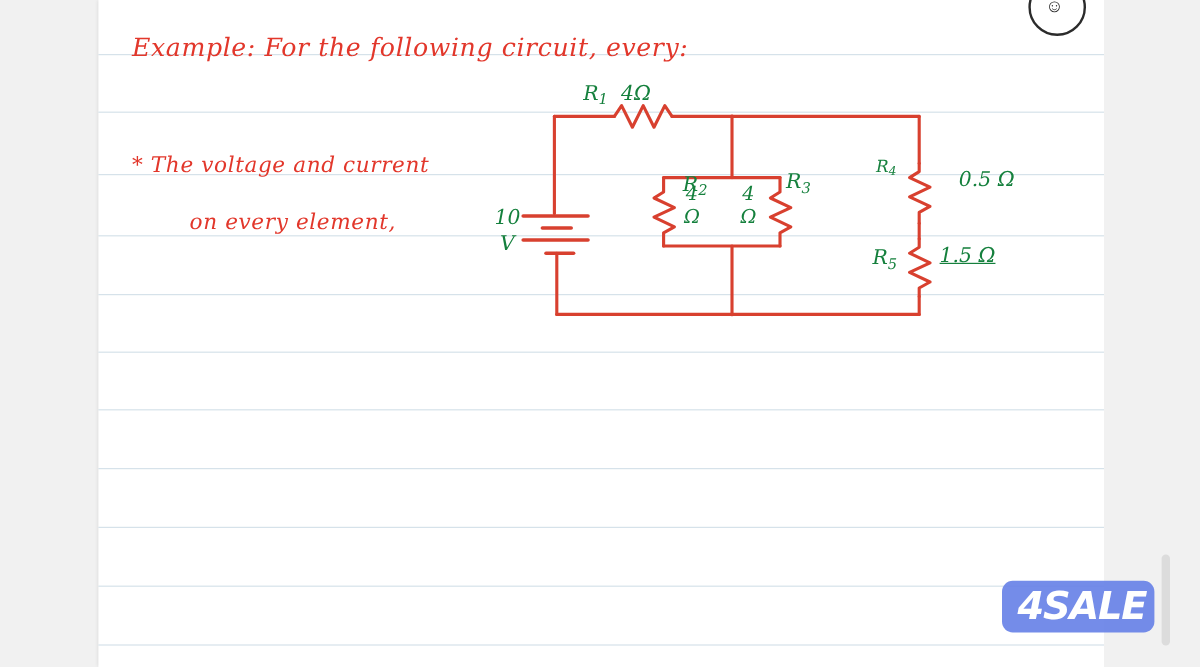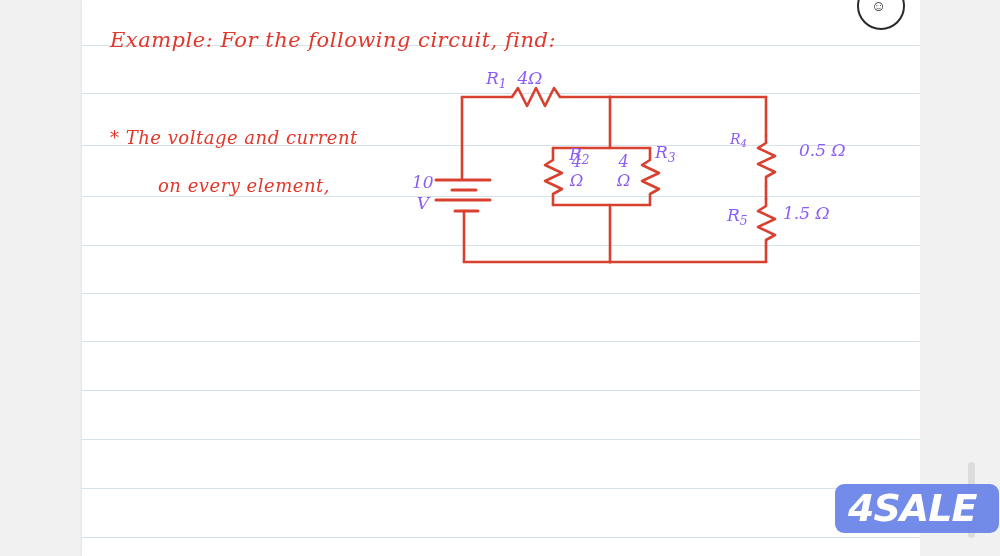--- a/index.html
+++ b/index.html
@@ -83,56 +83,56 @@
     color: #e2372b;
     font-family: "DejaVu Serif", serif;
     font-style: italic;
     white-space: nowrap;
     letter-spacing: .5px;
   }
   #title      { left: 110px; top: 28px;  font-size: 21px; }
   #bullet1    { left: 110px; top: 127px; font-size: 18px; }
   #bullet2    { left: 118px; top: 175px; font-size: 18px; margin-left: 40px; }
 
-  .lbl { position:absolute; color:#8b5cf6; font-family:"DejaVu Serif",serif;
+  .lbl { position:absolute; color:#15803d; font-family:"DejaVu Serif",serif;
          font-style:italic; white-space:nowrap; }
   #lbl-r1      { left: 486px; top: 68px;  font-size: 17px; }
   #lbl-src     { left: 412px; top: 172px; font-size: 17px; text-align:center; line-height:21px;}
   #lbl-r2      { left: 524px; top: 144px; font-size: 17px; margin-left: 45px; }
   #lbl-r2v     { left: 570px; top: 152px; font-size: 16px; text-align:center; line-height:19px;}
   #lbl-r3v     { left: 617px; top: 152px; font-size: 16px; text-align:center; line-height:19px;}
   #lbl-r3      { left: 655px; top: 142px; font-size: 17px; }
   #lbl-r4      { left: 730px; top: 131px; font-size: 14px; }
   #lbl-r4v     { left: 783px; top: 140px; font-size: 17px; margin-left: 16px; }
   #lbl-r5      { left: 727px; top: 205px; font-size: 17px; }
-  #lbl-r5v     { left: 783px; top: 203px; font-size: 17px; }
+  #lbl-r5v     { left: 783px; top: 203px; font-size: 17px; text-decoration: underline; }
 
   .sub { font-size: .72em; vertical-align: -.32em; }
 
   
   #circuit {
     position: absolute;
     left: 0; top: 0;
     width: 1000px; height: 556px;
     pointer-events: none;
   }
 
   
   #watermark {
     position: absolute;
     left: 835px;
     top: 484px;
-    padding: 5px 23px 6px 13px;
+    padding: 5px 7px 6px 13px;
     background: #6d86e8;
     border-radius: 9px;
     color: #ffffff;
     font-family: "DejaVu Sans", sans-serif;
     font-weight: bold;
     font-style: italic;
-    font-size: 38px;
+    font-size: 32px;
     letter-spacing: -1px;
     line-height: 1;
     opacity: .95;
   }
 </style>
 </head>
 <body>
 
 <div id="screen">
 
@@ -152,21 +152,21 @@
     <div class="rule" style="top:537px"></div>
   </div>
 
   <div id="rightpanel"></div>
   <div id="scrollbar"></div>
 
   <div id="topicon">
     <span class="inner">☺</span>
   </div>
 
-  <div class="hand" id="title">Example: For the following circuit, find:</div>
+  <div class="hand" id="title">Example: For the following circuit, every:</div>
   <div class="hand" id="bullet1">* The voltage and current</div>
   <div class="hand" id="bullet2">on every element,</div>
 
   <svg id="circuit" viewBox="0 0 1000 556" xmlns="http://www.w3.org/2000/svg">
     <g fill="none" stroke="#d8402f" stroke-width="2.6" stroke-linecap="round" stroke-linejoin="round">
 
       <path d="M462 97 L512 97"></path>
 
       <path d="M512 97 L518 88 L527 106 L536 88 L545 106 L554 88 L560 97"></path>
       <path d="M560 97 L766 97"></path>

